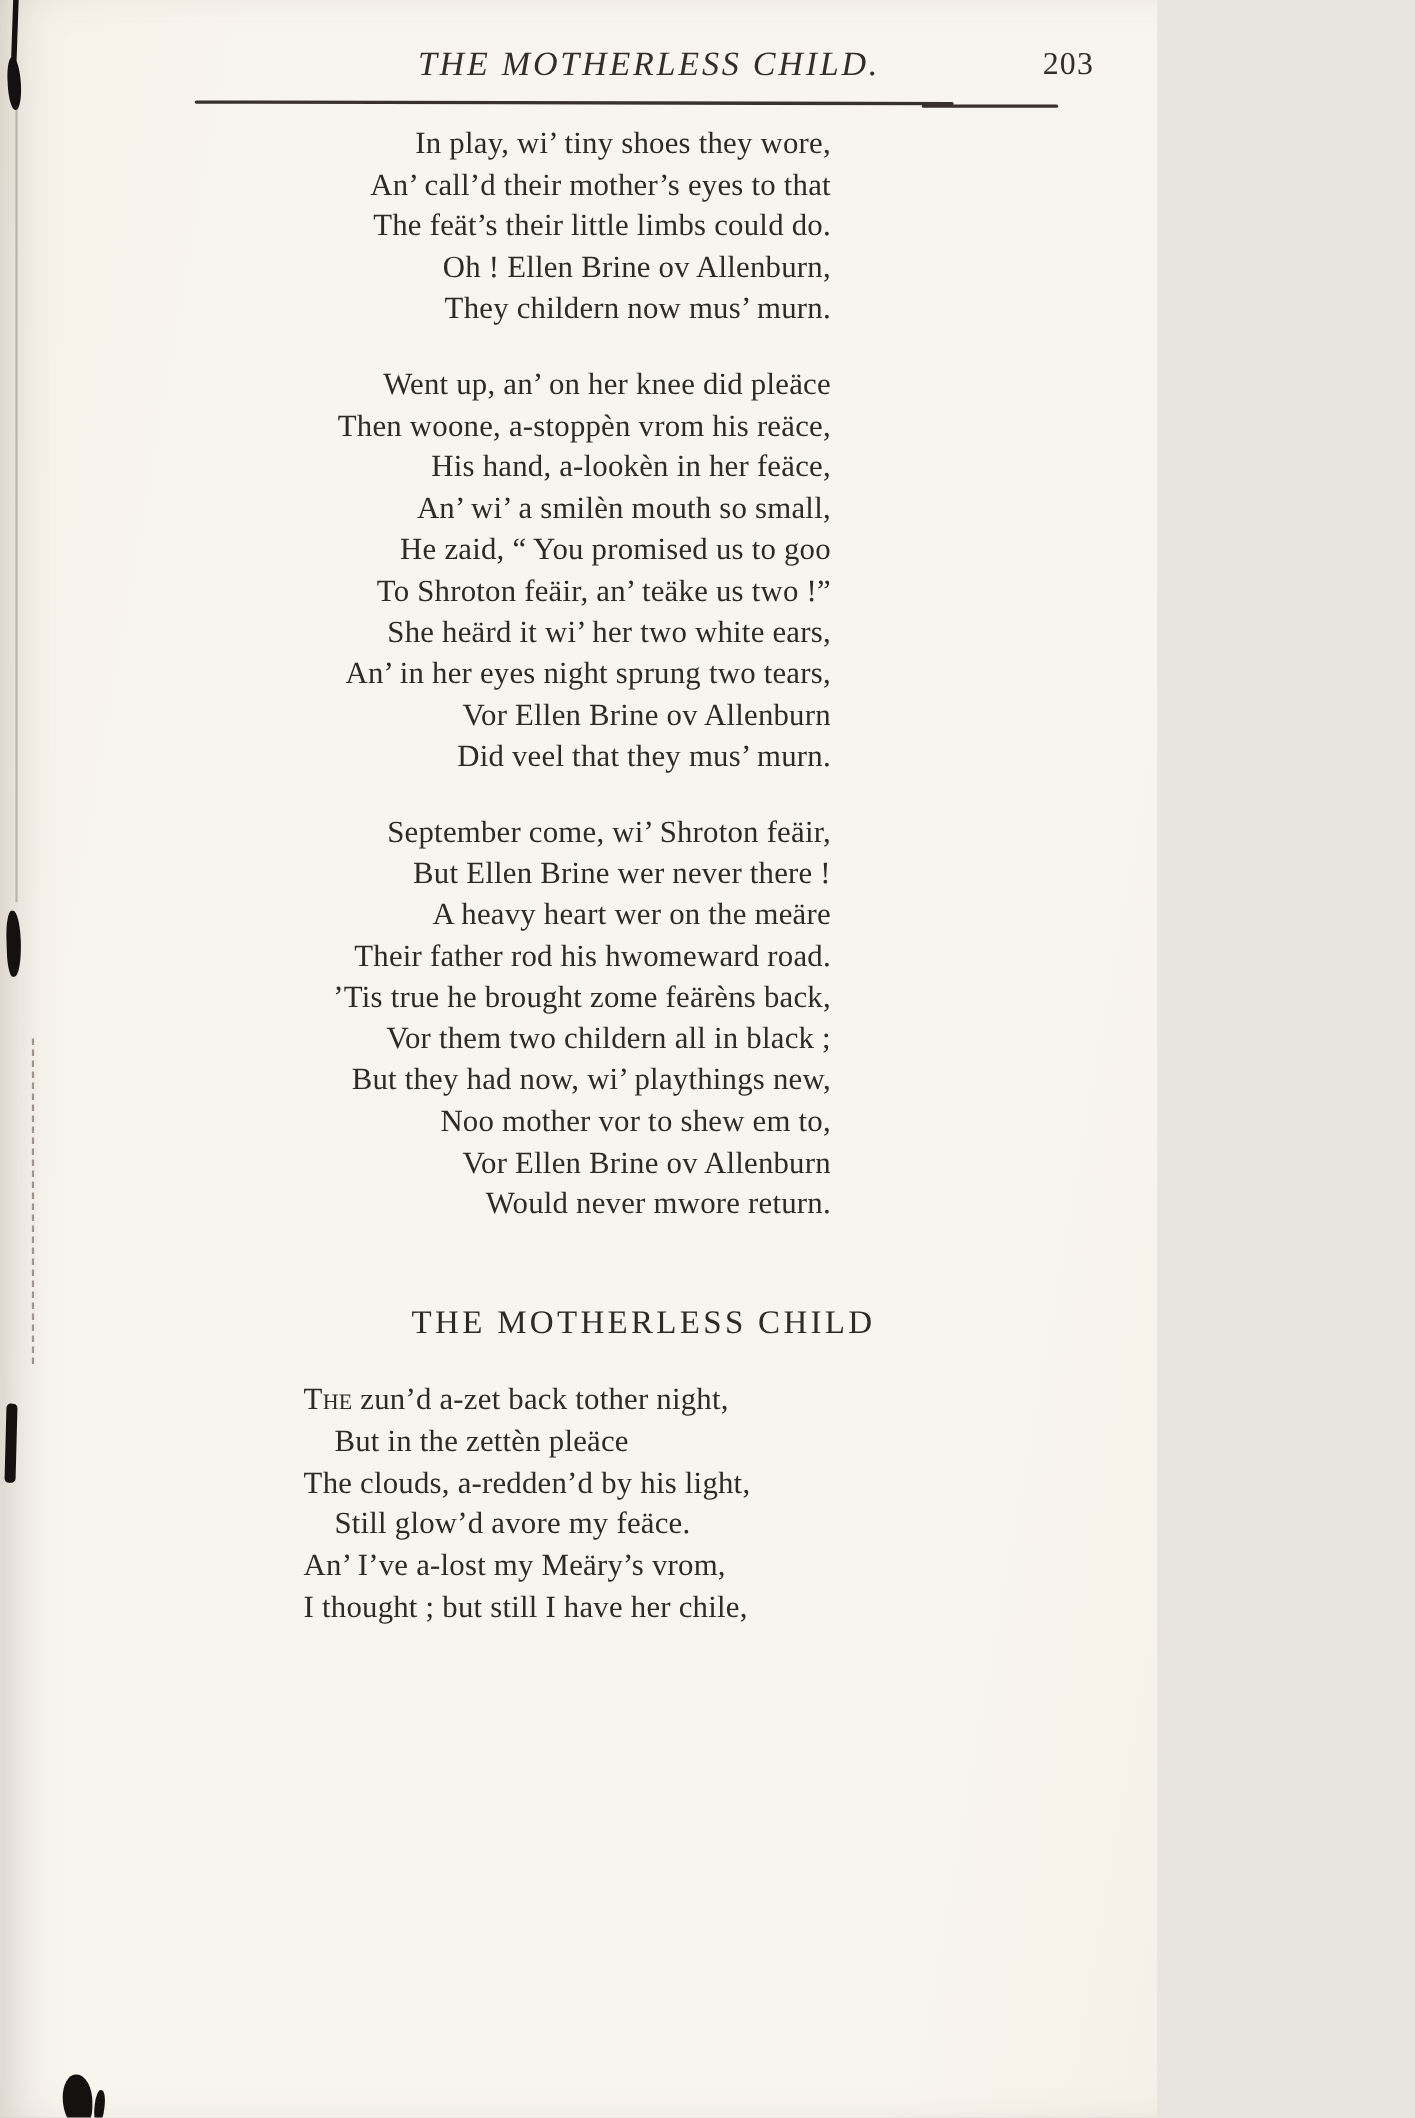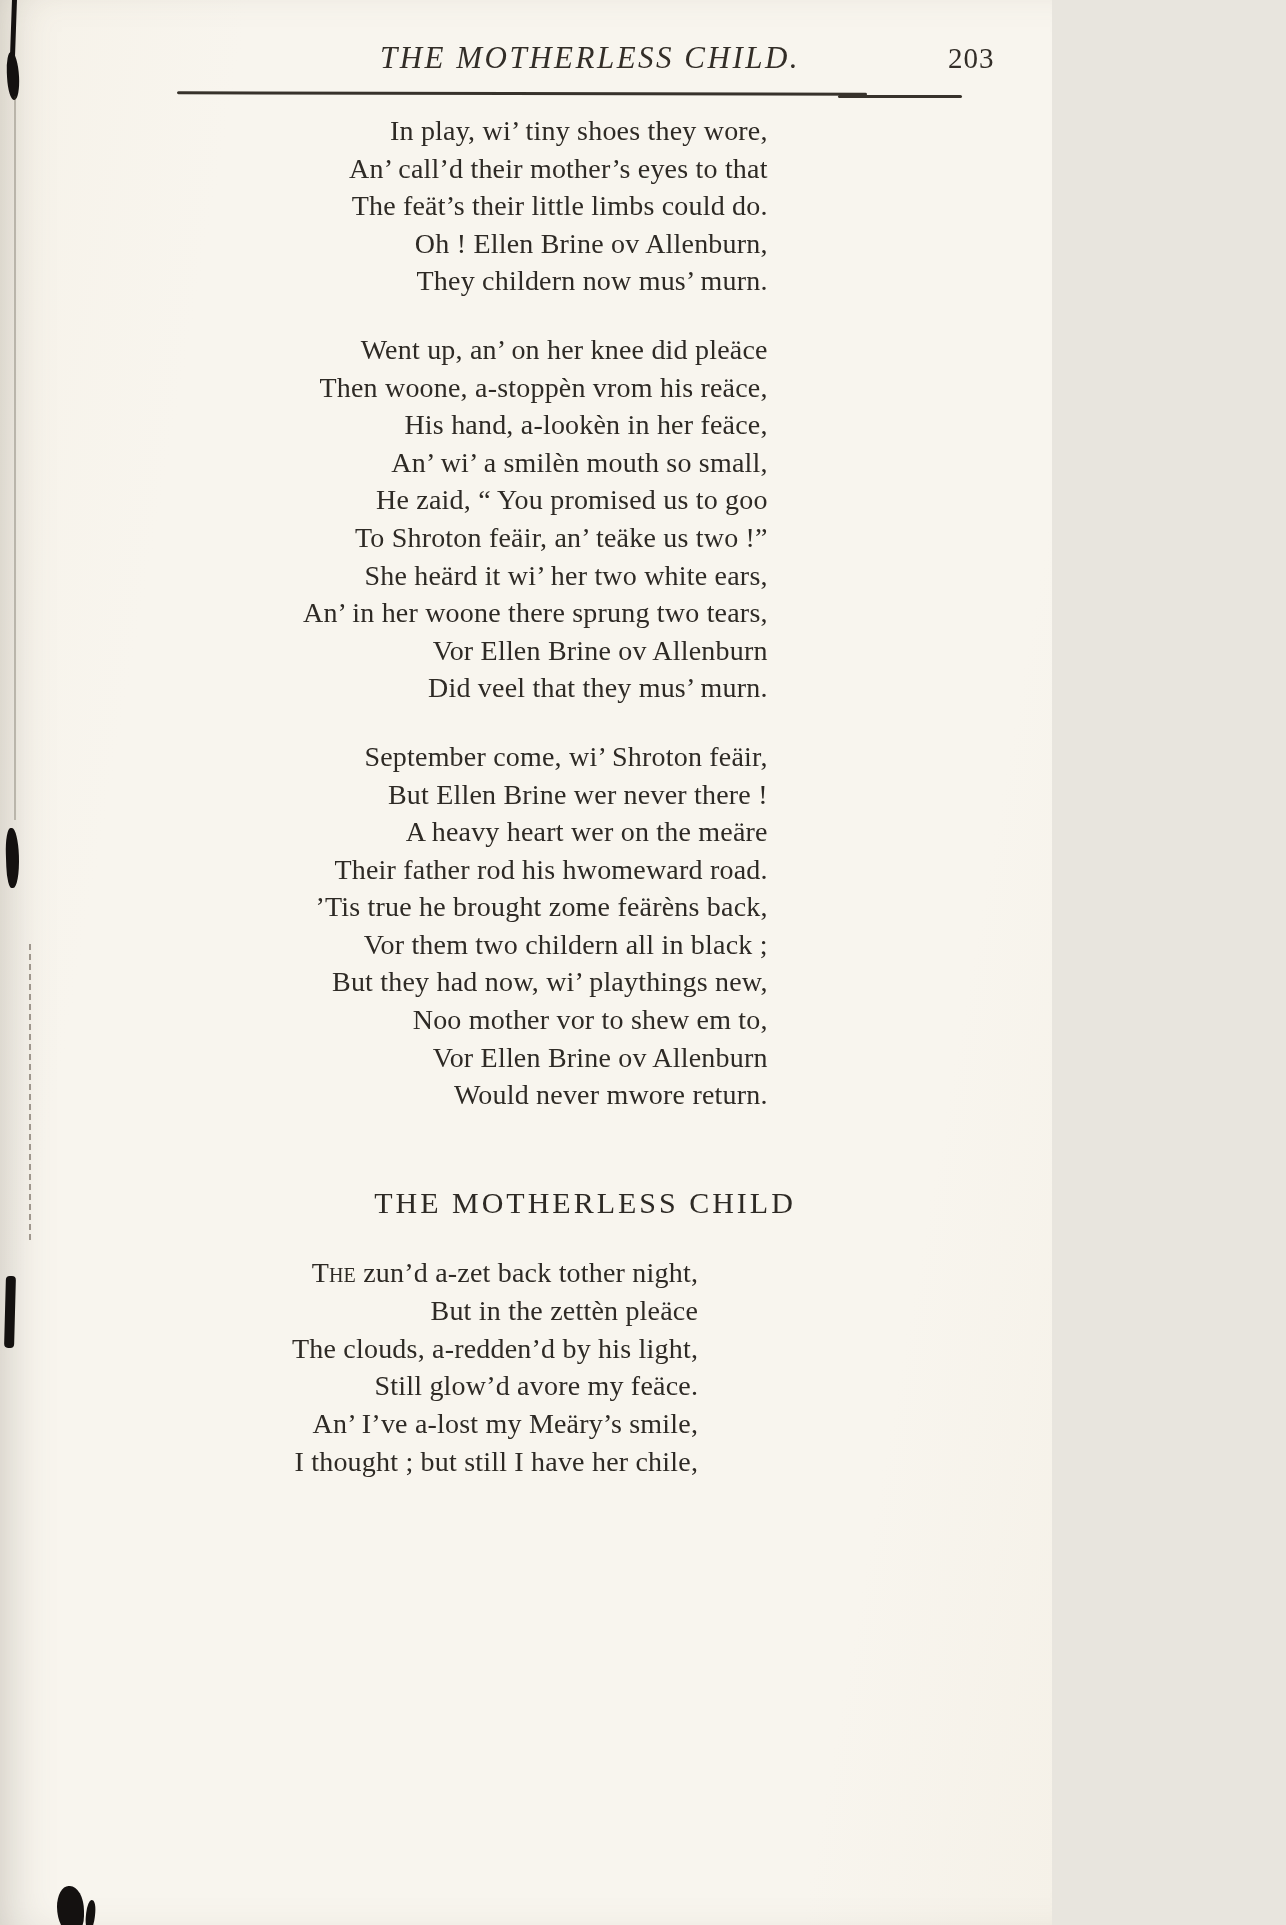--- a/index.html
+++ b/index.html
@@ -61,26 +61,25 @@
     position: absolute; top: 1186px; left: 190px; width: 790px;
     margin: 0;
     text-align: center;
     font-weight: normal;
     font-size: 30px;
     letter-spacing: 3px;
     color: #2e2a25;
   }
 
   .new-poem {
-    position: absolute; top: 1254px; left: 292px;
+    position: absolute; top: 1254px; left: 276px;
     font-size: 28px;
     line-height: 37.8px;
     letter-spacing: 0.2px;
     color: #2e2a25;
-    text-align: right;
   }
   .new-poem .indent { margin-left: 28px; }
   .opening { font-variant: small-caps; }
 
   
   .artifact { position: absolute; background: #141110; }
   .ink-line-top   { left: 11px; top: -4px; width: 5px; height: 64px; transform: rotate(2deg); border-radius: 2px; }
   .ink-blob-top   { left: 7px;  top: 52px; width: 12px; height: 48px; border-radius: 45% 55% 50% 50%; transform: rotate(-3deg); }
   .edge-line-upper{ left: 14px; top: 96px; width: 2px; height: 724px; background: rgba(70,60,48,0.28); }
   .ink-blob-mid   { left: 6px;  top: 828px; width: 13px; height: 60px; border-radius: 48% 52% 60% 40%; transform: rotate(-2deg); }
@@ -121,21 +120,21 @@
     </div>
 
     <div class="stanza">
       <div class="line">Went up, an’ on her knee did pleäce</div>
       <div class="line">Then woone, a-stoppèn vrom his reäce,</div>
       <div class="line">His hand, a-lookèn in her feäce,</div>
       <div class="line">An’ wi’ a smilèn mouth so small,</div>
       <div class="line">He zaid, “ You promised us to goo</div>
       <div class="line">To Shroton feäir, an’ teäke us two !”</div>
       <div class="line">She heärd it wi’ her two white ears,</div>
-      <div class="line">An’ in her woone there sprung two tears,</div>
+      <div class="line">An’ in her eyes night sprung two tears,</div>
       <div class="line">Vor Ellen Brine ov Allenburn</div>
       <div class="line">Did veel that they mus’ murn.</div>
     </div>
 
     <div class="stanza">
       <div class="line">September come, wi’ Shroton feäir,</div>
       <div class="line">But Ellen Brine wer never there !</div>
       <div class="line">A heavy heart wer on the meäre</div>
       <div class="line">Their father rod his hwomeward road.</div>
       <div class="line">’Tis true he brought zome feärèns back,</div>
@@ -148,17 +147,17 @@
 
   </div>
 
   <h2 class="section-title">THE MOTHERLESS CHILD</h2>
 
   <div class="new-poem">
     <div class="line"><span class="opening">The</span><span> zun’d a-zet back tother night,</span></div>
     <div class="line indent">But in the zettèn pleäce</div>
     <div class="line">The clouds, a-redden’d by his light,</div>
     <div class="line indent">Still glow’d avore my feäce.</div>
-    <div class="line">An’ I’ve a-lost my Meäry’s smile,</div>
+    <div class="line">An’ I’ve a-lost my Meäry’s vrom,</div>
     <div class="line">I thought ; but still I have her chile,</div>
   </div>
 
 </div>
 
 </body></html>

